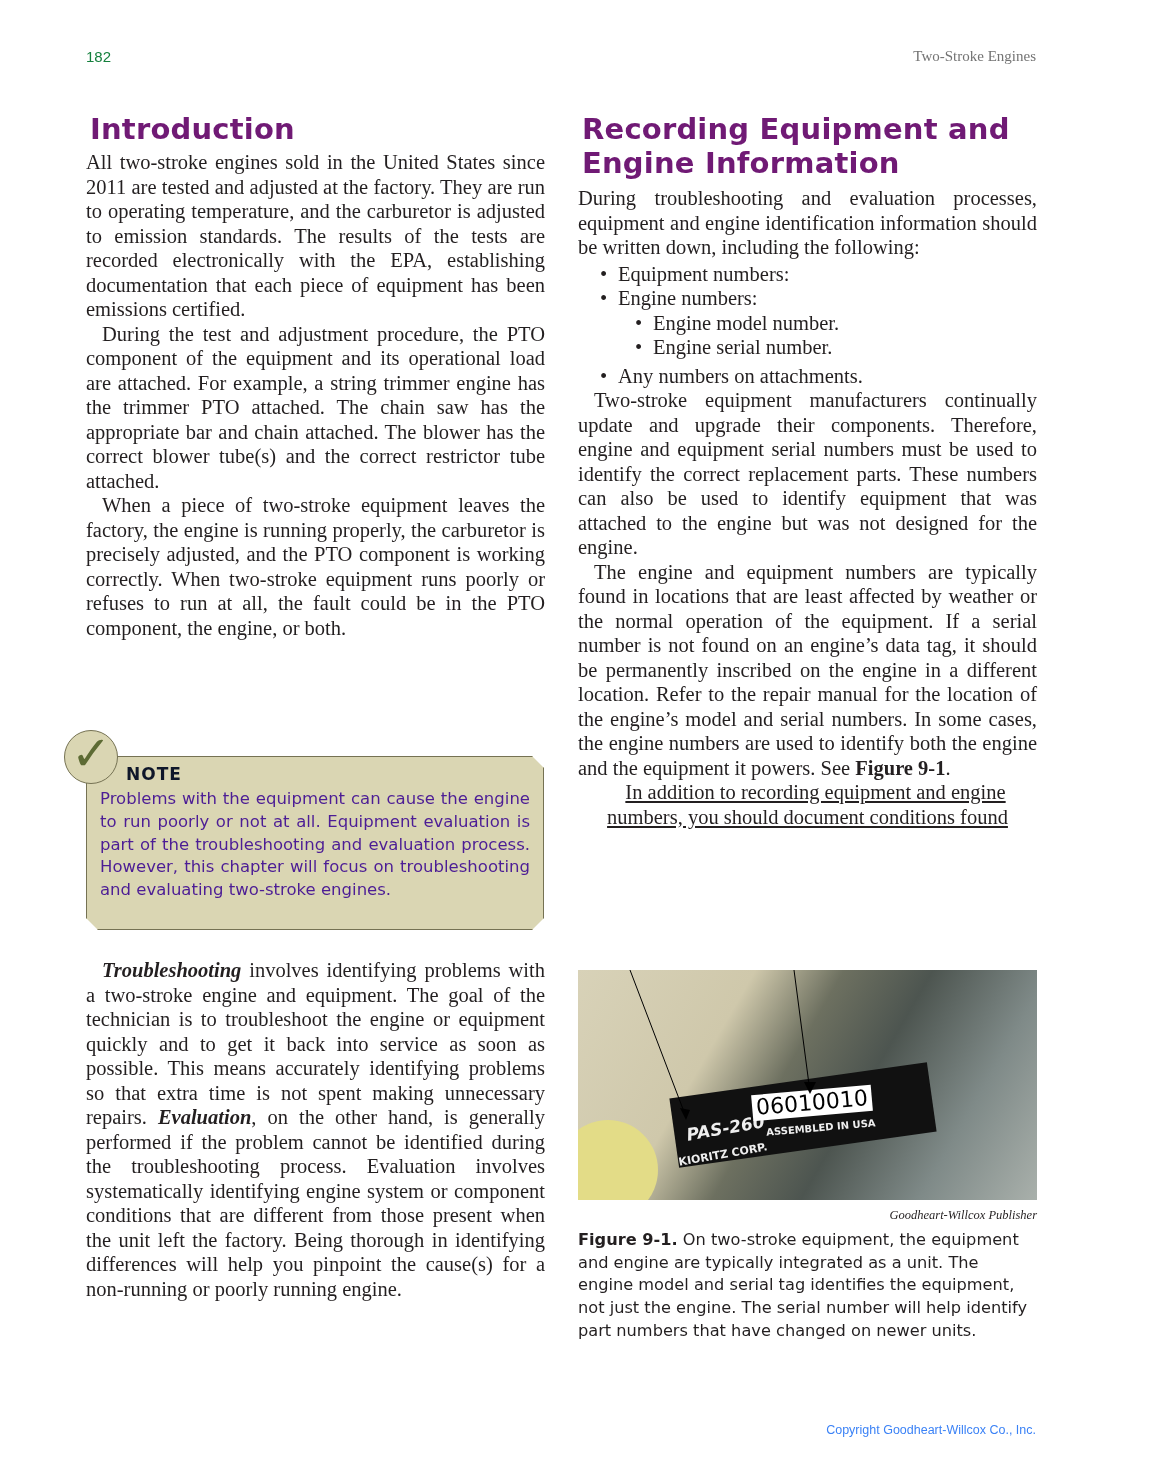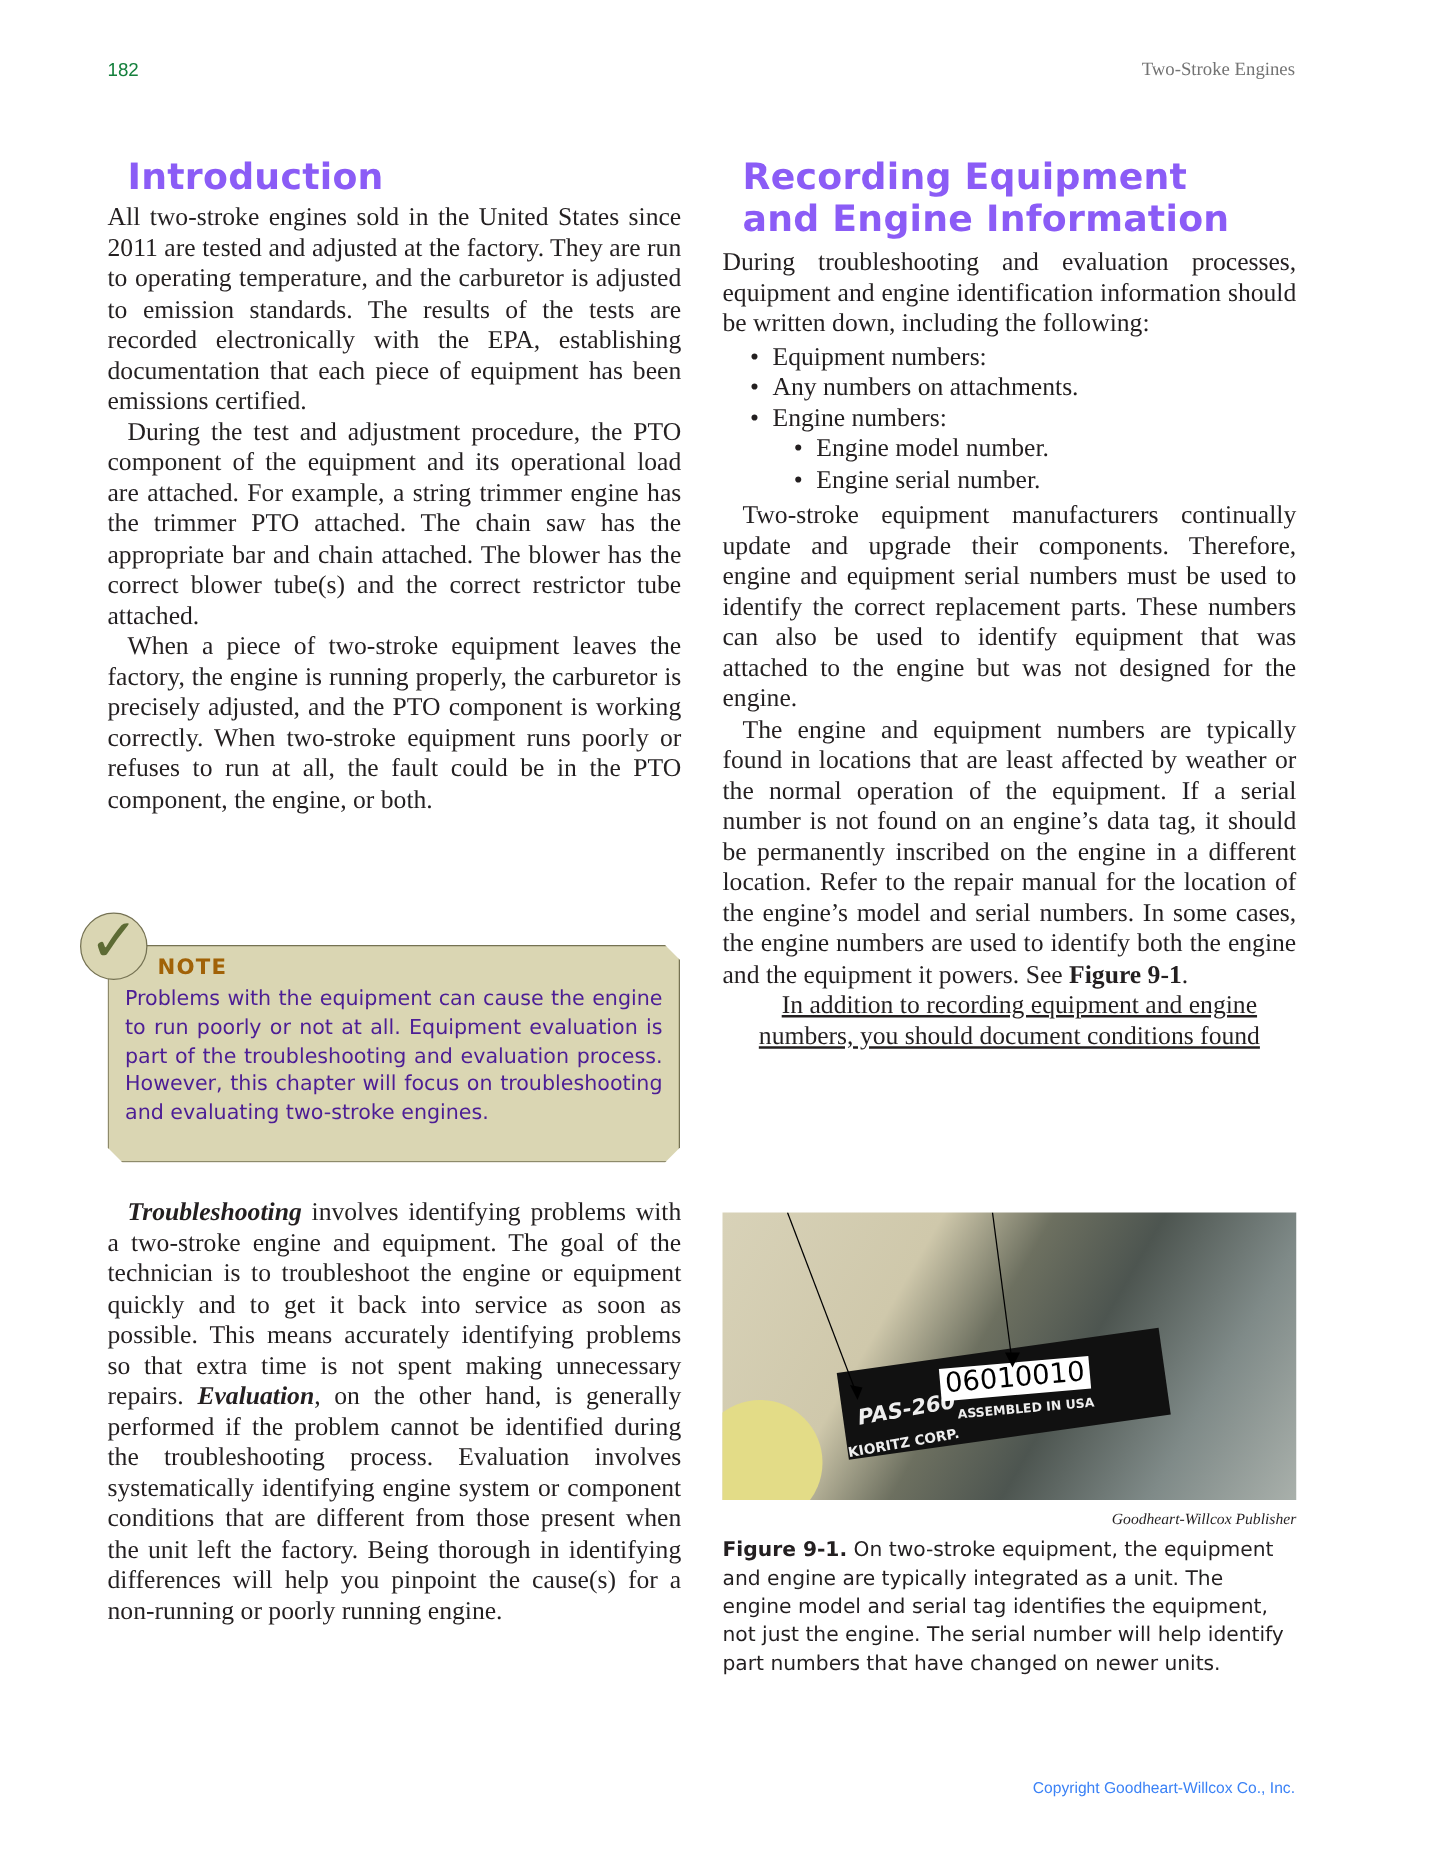--- a/index.html
+++ b/index.html
@@ -2,33 +2,33 @@
 <html><head>
 <meta charset="utf-8">
 <style>
   html, body { margin:0; padding:0; background:#ffffff; }
   body { width:1156px; height:1479px; position:relative; overflow:hidden; color:#231f20; }
   .page-num { position:absolute; left:86px; top:48px; font-family:"Liberation Sans", sans-serif; font-weight:normal; font-size:15px; color:#15803d; }
   .running-head { position:absolute; right:120px; top:48px; font-family:"Liberation Serif", serif; font-size:15px; color:#737373; }
   .col { position:absolute; width:459px; }
   .col-left { left:86px; top:108px; }
   .col-right { left:578px; top:108px; }
-  h1 { margin:16px; font-family:"DejaVu Sans", sans-serif; font-weight:bold; color:#8b5cf6; font-size:29px; line-height:34px; letter-spacing:0.2px; }
+  h1 { margin:4px; font-family:"DejaVu Sans", sans-serif; font-weight:bold; color:#701a75; font-size:29px; line-height:34px; letter-spacing:0.2px; }
   p { margin:0; font-family:"Liberation Serif", serif; font-size:20.5px; line-height:24.5px; text-align:justify; }
   p.indent { text-indent:16px; }
   ul { list-style:none; margin:2px 0 0 0; padding:0; font-family:"Liberation Serif", serif; font-size:20.5px; line-height:24.5px; }
   ul li { position:relative; padding-left:18px; }
   ul li::before { content:"•"; position:absolute; left:0; }
   ul ul { margin:0 0 4px 0; padding-left:17px; }
   .note { position:absolute; left:86px; top:752px; width:458px; height:180px; }
   .note-box { position:absolute; left:0; top:4px; width:456px; height:172px; background:#dad6b3; border:1.5px solid #757253;
     clip-path:polygon(12px 0, calc(100% - 12px) 0, 100% 12px, 100% calc(100% - 12px), calc(100% - 12px) 100%, 12px 100%, 0 calc(100% - 12px), 0 12px); }
   .note-check { position:absolute; left:-22px; top:-22px; width:52px; height:52px; border-radius:50%; background:#dad6b3; border:1.5px solid #757253; }
   .note-check span { position:absolute; left:6px; top:-6px; font-size:48px; color:#5d6b34; font-family:"DejaVu Sans", sans-serif; }
-  .note-title { position:absolute; left:40px; top:12px; font-family:"DejaVu Sans", sans-serif; font-weight:bold; font-size:17px; color:#a16207; letter-spacing:1px; }
+  .note-title { position:absolute; left:40px; top:12px; font-family:"DejaVu Sans", sans-serif; font-weight:bold; font-size:17px; color:#0f172a; letter-spacing:1px; }
   .note-text { position:absolute; left:14px; top:36px; width:430px; font-family:"DejaVu Sans", sans-serif; font-size:16.5px; line-height:22.8px; text-align:justify; color:#4c1d95; }
   .fig { position:absolute; left:578px; top:970px; width:459px; }
   .fig-labels { position:relative; height:28px; font-family:"Liberation Sans", sans-serif; font-size:15.5px; }
   .fig-labels .l1 { position:absolute; left:31px; top:2px; }
   .fig-labels .l2 { position:absolute; left:160px; top:2px; }
   .photo { position:relative; width:459px; height:230px; background:linear-gradient(120deg,#d8d2b8 0%,#cfc8ab 30%,#6d7060 45%,#4d5550 60%,#7f8a88 80%,#a9b0ab 100%); overflow:hidden; }
   .photo .blob { position:absolute; left:-20px; top:150px; width:100px; height:100px; border-radius:50%; background:#e3dc87; }
   .photo .tag { position:absolute; left:95px; top:110px; width:260px; height:70px; background:#111; transform:rotate(-8deg); }
   .photo .model { position:absolute; left:108px; top:148px; color:#eee; font-family:"DejaVu Sans", sans-serif; font-weight:bold; font-style:italic; font-size:17px; transform:rotate(-10deg); }
   .photo .corp { position:absolute; left:100px; top:178px; color:#eee; font-family:"DejaVu Sans", sans-serif; font-weight:bold; font-size:11px; transform:rotate(-10deg); }
@@ -65,27 +65,27 @@
 <div class="col" style="left:86px; top:958px;">
   <p class="indent"><b><i>Troubleshooting</i></b><span> involves identifying problems with a two-stroke engine and equipment. The goal of the technician is to troubleshoot the engine or equipment quickly and to get it back into service as soon as possible. This means accurately identifying problems so that extra time is not spent making unnecessary repairs. </span><b><i>Evaluation</i></b><span>, on the other hand, is generally performed if the problem cannot be identified during the troubleshooting process. Evaluation involves systematically identifying engine system or component conditions that are different from those present when the unit left the factory. Being thorough in identifying differences will help you pinpoint the cause(s) for a non-running or poorly running engine.</span></p>
 </div>
 
 <div class="col col-right">
   <h1 style="margin-bottom:6px;">Recording Equipment and Engine Information</h1>
   <p>During troubleshooting and evaluation processes, equipment and engine identification information should be written down, including the following:</p>
   <ul style="margin-left:22px;">
     <li><span>Equipment numbers:</span>
     </li>
-    <li>Any numbers on attachments.</li>
     <li><span>Engine numbers:</span>
       <ul>
         <li>Engine model number.</li>
         <li>Engine serial number.</li>
       </ul>
     </li>
+    <li>Any numbers on attachments.</li>
   </ul>
   <p class="indent">Two-stroke equipment manufacturers continually update and upgrade their components. Therefore, engine and equipment serial numbers must be used to identify the correct replacement parts. These numbers can also be used to identify equipment that was attached to the engine but was not designed for the engine.</p>
   <p class="indent"><span>The engine and equipment numbers are typically found in locations that are least affected by weather or the normal operation of the equipment. If a serial number is not found on an engine’s data tag, it should be permanently inscribed on the engine in a different location. Refer to the repair manual for the location of the engine’s model and serial numbers. In some cases, the engine numbers are used to identify both the engine and the equipment it powers. See </span><b>Figure 9-1</b><span>.</span></p>
   <p class="indent" style="text-align:center;text-decoration:underline;">In addition to recording equipment and engine numbers, you should document conditions found</p>
 </div>
 
 <div class="fig">
   <div class="photo">
     <div class="blob"></div>
     <div class="tag"></div>

